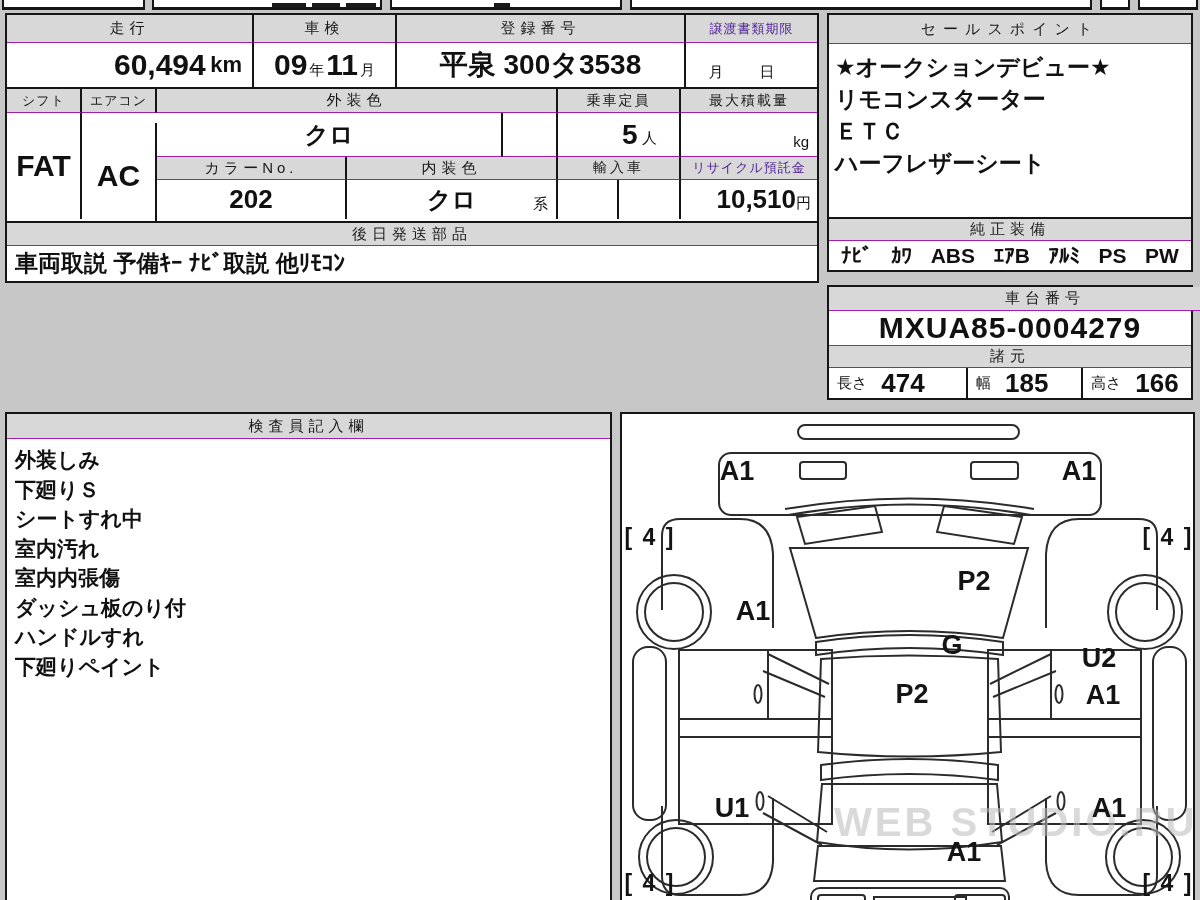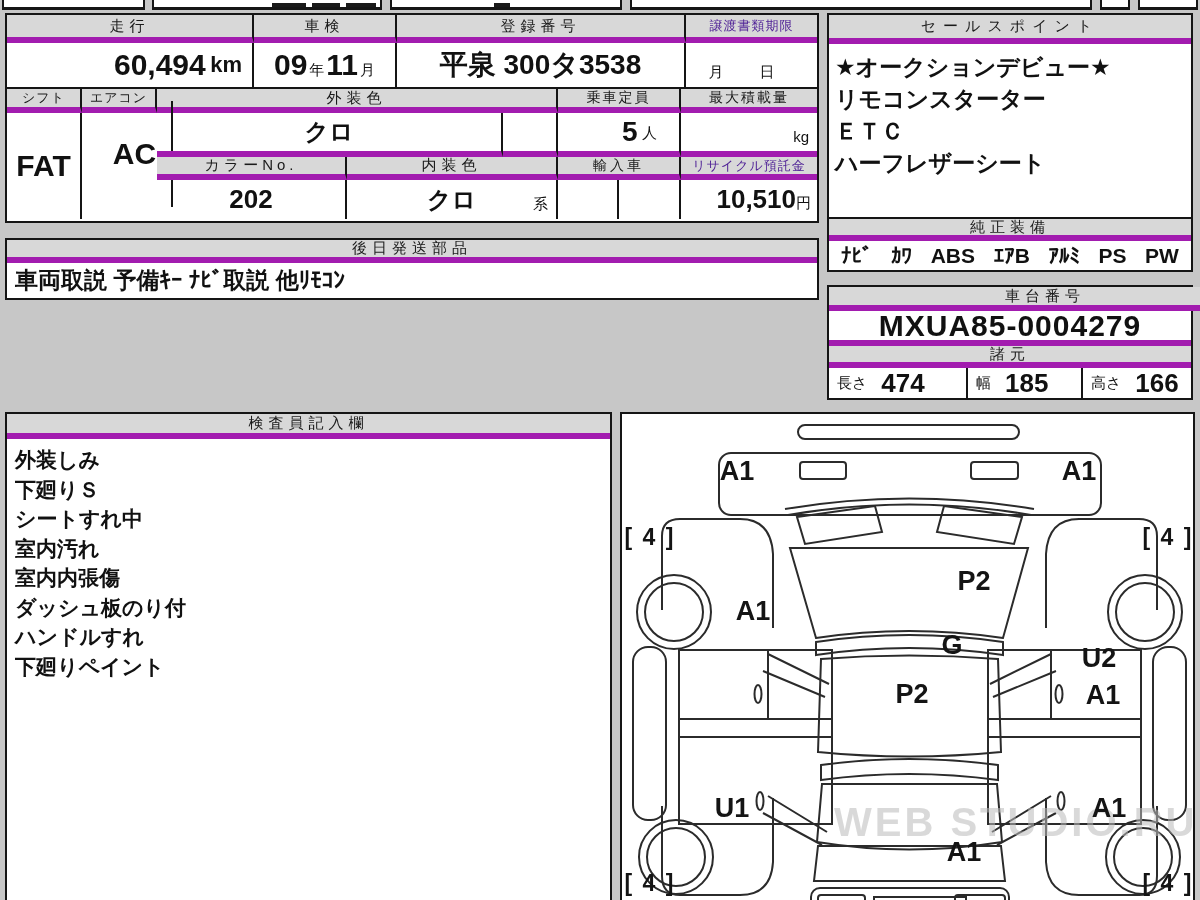--- a/index.html
+++ b/index.html
@@ -1,21 +1,21 @@
 <!DOCTYPE html>
 <html><head>
 <meta charset="utf-8">
 <style>
   html,body{margin:0;padding:0;background:#c7c7c7;font-family:"Liberation Sans","DejaVu Sans",sans-serif;color:#111;}
   .sheet{position:relative;width:1200px;height:900px;background:#c7c7c7;overflow:hidden;}
   .abs{position:absolute;box-sizing:border-box;}
   .box{position:absolute;box-sizing:border-box;background:#fff;border:2px solid #151515;}
   .gray{background:#d8d8d8;}
   .br{border-right:2px solid #151515;}
-  .bb{border-bottom:6px solid #a21caf;text-align:right;}
+  .bb{border-bottom:1px solid #a21caf;text-align:right;}
   .ctr{display:flex;align-items:center;justify-content:center;}
   .hdrtxt{font-size:15px;letter-spacing:5px;white-space:nowrap;color:#1a1a1a;}
   .hdrtxt-sm{font-size:13px;letter-spacing:1px;white-space:nowrap;color:#4c1d95;}
   .big{font-weight:bold;font-size:30px;letter-spacing:0;}
   .med{font-weight:bold;font-size:24px;}
   .unit{font-size:15px;font-weight:normal;}
   .unit-b{font-size:17px;font-weight:bold;}
   
   .cutcell{position:absolute;top:0;height:10px;background:#fff;border-left:2px solid #151515;border-right:2px solid #151515;border-bottom:3px solid #151515;box-sizing:border-box;overflow:hidden;}
   .smudge{position:absolute;top:3px;height:6px;background:#1a1a1a;}
@@ -101,21 +101,21 @@
     <div class="abs gray bb br ctr" style="left:551px;top:0;width:123px;height:24px;">
         <span class="hdrtxt" style="font-size:14px;letter-spacing:2px;">乗車定員</span>
       </div>
     <div class="abs gray bb ctr" style="left:674px;top:0;width:136px;height:24px;">
         <span class="hdrtxt" style="font-size:14px;letter-spacing:2px;">最大積載量</span>
       </div>
 
     <div class="abs br ctr" style="left:0;top:24px;width:75px;height:106px;">
         <span class="big">FAT</span>
       </div>
-    <div class="abs br ctr" style="left:75px;top:12px;width:75px;height:106px;margin-left:16px;">
+    <div class="abs br ctr" style="left:75px;top:34px;width:75px;height:106px;">
         <span class="big">AC</span>
       </div>
 
     <div class="abs br bb ctr" style="left:150px;top:24px;width:346px;height:44px;">
         <span class="med">クロ</span>
       </div>
     <div class="abs br bb" style="left:496px;top:24px;width:55px;height:44px;"></div>
     <div class="abs br bb" style="left:551px;top:24px;width:123px;height:44px;display:flex;align-items:center;justify-content:flex-end;padding-right:22px;">
       <span class="big" style="font-size:28px;">5</span>&nbsp;<span class="unit" style="align-self:flex-end;padding-bottom:8px;">人</span>
     </div>
@@ -144,21 +144,21 @@
       <span class="unit" style="position:absolute;right:8px;bottom:5px;">系</span>
     </div>
     <div class="abs br" style="left:551px;top:91px;width:61px;height:39px;"></div>
     <div class="abs br" style="left:612px;top:91px;width:62px;height:39px;"></div>
     <div class="abs" style="left:674px;top:91px;width:136px;height:39px;display:flex;align-items:center;justify-content:flex-end;padding-right:6px;">
       <span class="med" style="font-size:26px;">10,510</span>
         <span class="unit" style="align-self:flex-end;padding-bottom:6px;">円</span>
     </div>
   </div>
 
-  <div class="box" style="left:5px;top:238px;width:814px;height:62px;">
+  <div class="box" style="left:5px;top:221px;width:814px;height:62px;">
     <div class="abs gray bb ctr" style="left:0;top:0;width:810px;height:23px;">
         <span class="hdrtxt">後日発送部品</span>
       </div>
     <div class="abs" style="left:0;top:23px;width:810px;height:35px;display:flex;align-items:center;padding-left:8px;">
       <span style="font-size:23px;font-weight:bold;white-space:nowrap;">車両取説 予備ｷｰ ﾅﾋﾞ取説 他ﾘﾓｺﾝ</span>
     </div>
   </div>
 
 
   <div class="box" style="left:827px;top:13px;width:366px;height:206px;">

